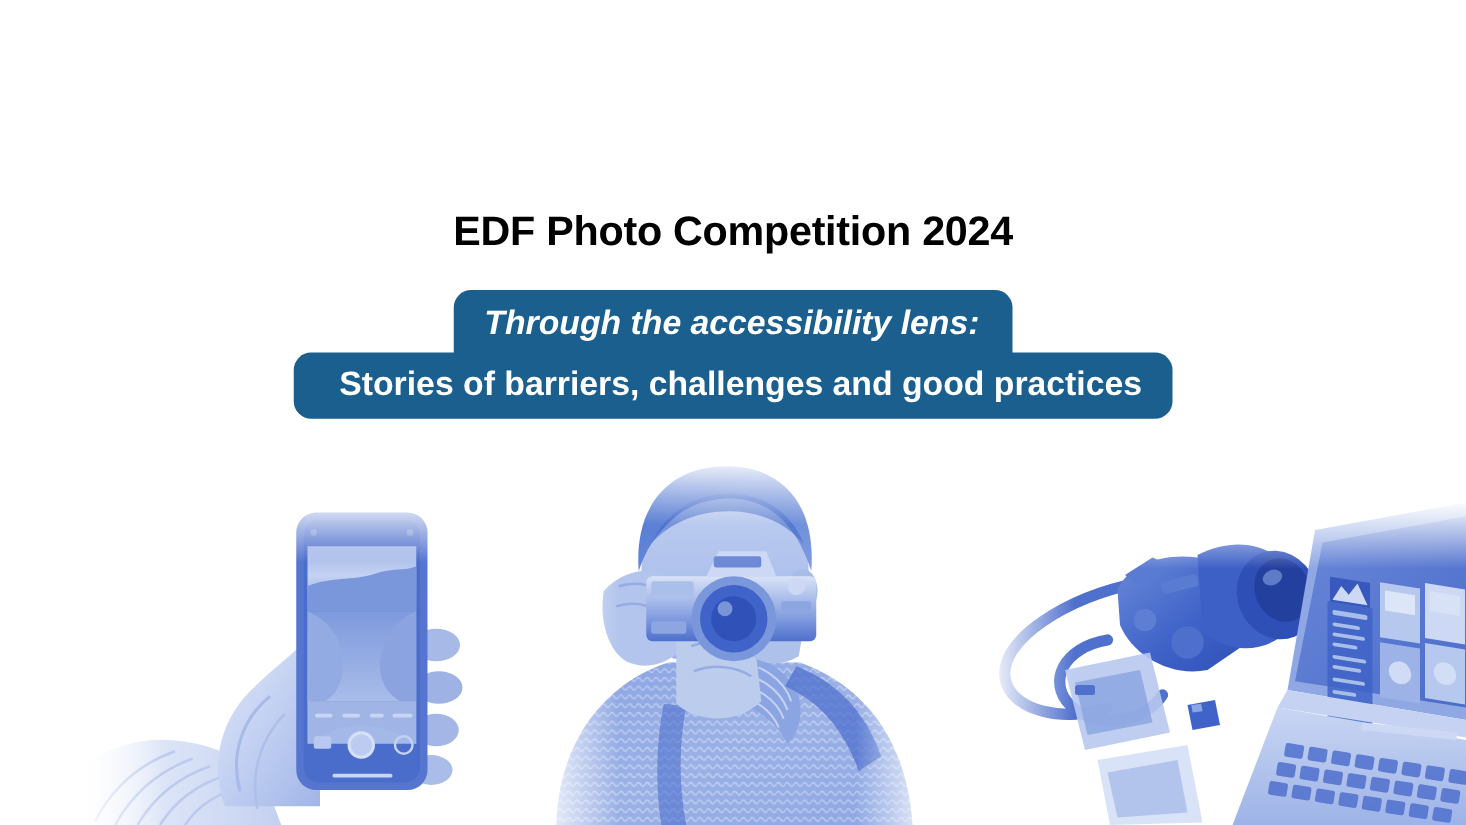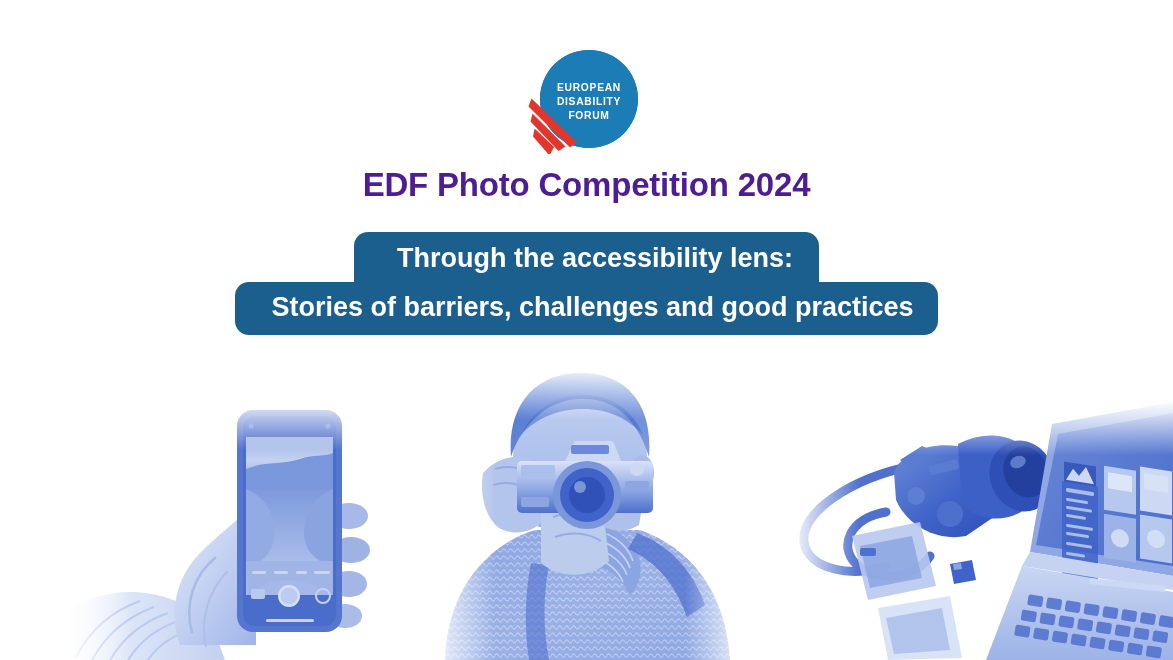--- a/index.html
+++ b/index.html
@@ -37,21 +37,21 @@
 
   
   #main-title {
     position: absolute;
     left: 0;
     top: 166px;
     width: 1173px;
     text-align: center;
     font-size: 33px;
     font-weight: 700;
-    color: #4c1d95;
+    color: #000000;
     letter-spacing: -0.2px;
     white-space: nowrap;
   }
 
   
   #subtitle-banner {
     position: absolute;
     left: 0;
     top: 232px;
     width: 1173px;
@@ -62,24 +62,25 @@
   .banner-line {
     background: #1a5f8e;
     color: #ffffff;
     font-size: 27px;
     font-weight: 700;
     line-height: 1;
     white-space: nowrap;
     box-sizing: border-box;
   }
   #banner-line-1 {
-    padding: 13px 26px 12px 43px;
+    padding: 13px 26px 12px 24px;
     border-radius: 14px 14px 0 0;
     position: relative;
     z-index: 2;
+    font-style: italic;
   }
   #banner-line-2 {
     padding: 12px 24px 14px 36px;
     border-radius: 14px;
     margin-top: -2px;
     position: relative;
     z-index: 1;
   }
 
   
@@ -111,43 +112,20 @@
     position: absolute; top: 0; left: 0; width: 100%; height: 55px;
     background: linear-gradient(to bottom, #ffffff 0%, rgba(255,255,255,0) 100%);
     pointer-events: none;
   }
 </style>
 </head>
 <body>
 
 <div id="poster">
 
-  <div id="logo-block">
-    <svg id="logo-svg" viewBox="0 0 140 112">
-
-      <g>
-        <path d="M73 8
-                 a49 49 0 1 1 -42.5 73.5
-                 L12 101
-                 L30.5 81.5
-                 A49 49 0 0 1 73 8 Z" fill="#1b7cb6"></path>
-        <circle cx="73" cy="57" r="49" fill="#1b7cb6"></circle>
-      </g>
-
-      <g>
-        <path d="M15.5 56.5 L61 100.5 L54 105.5 L12.5 64.5 Z" fill="#e2362d"></path>
-        <path d="M16.5 71.5 L49.5 104.5 L42.5 109 L14.5 79.5 Z" fill="#e2362d"></path>
-        <path d="M18.5 86.5 L38 105 L33.5 113.5 L17 94.5 Z" fill="#e2362d"></path>
-      </g>
-
-      <text class="logo-text" x="73" y="49" text-anchor="middle">EUROPEAN</text>
-      <text class="logo-text" x="73" y="63" text-anchor="middle">DISABILITY</text>
-      <text class="logo-text" x="73" y="77" text-anchor="middle">FORUM</text>
-    </svg>
-  </div>
 
   <div id="main-title">EDF Photo Competition 2024</div>
 
   <div id="subtitle-banner">
     <div class="banner-line" id="banner-line-1">Through the accessibility lens:</div>
     <div class="banner-line" id="banner-line-2">Stories of barriers, challenges and good practices</div>
   </div>
 
   <div id="photo-strip">
 

